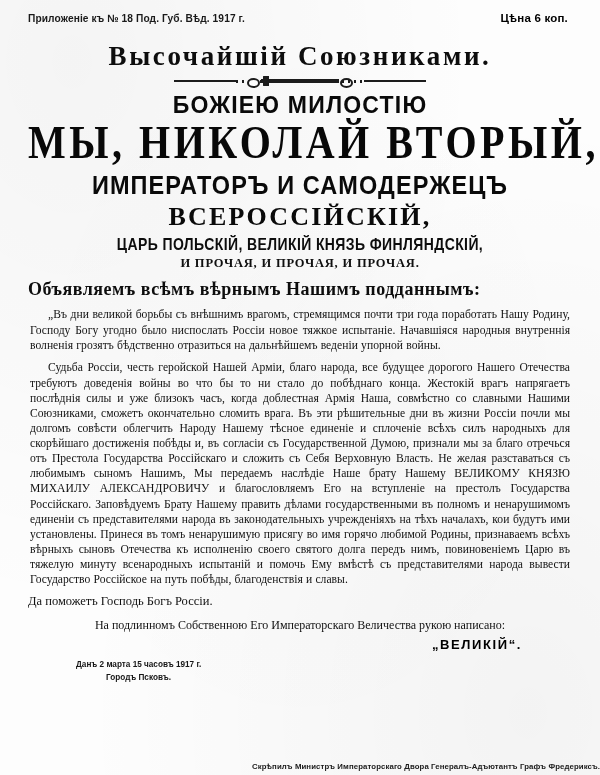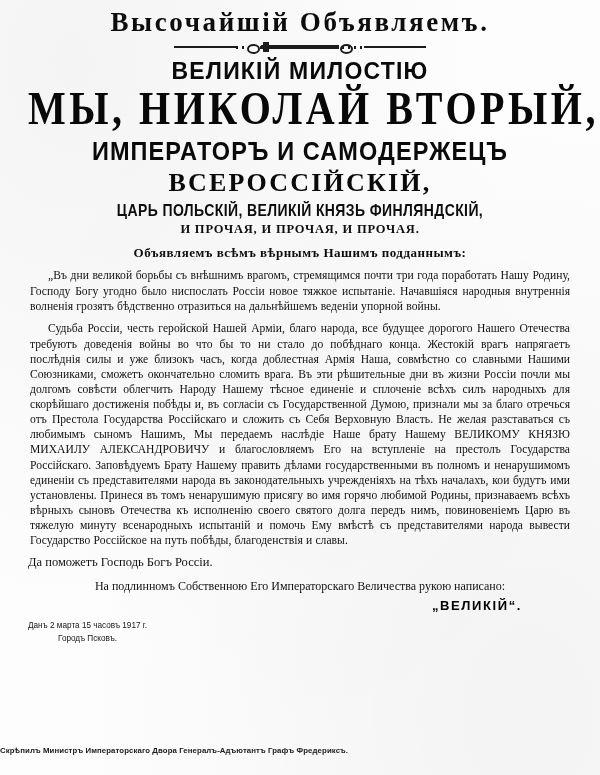--- a/index.html
+++ b/index.html
@@ -189,24 +189,23 @@
     font-family: "Liberation Serif", "DejaVu Serif", serif;
     font-weight: 700;
     font-size: 12.5px;
     letter-spacing: 0.8px;
     margin-top: 5px;
     color: #101010;
     white-space: nowrap;
   }
 
   .declare {
-    text-align: center;
-    font-family: "Liberation Serif", "DejaVu Serif", serif;
-    font-weight: 700;
-    font-size: 13px;
+    font-family: "Liberation Serif", "DejaVu Serif", serif;
+    font-weight: 700;
+    font-size: 18px;
     letter-spacing: 0.5px;
     margin-top: 8px;
     color: #0d0d0d;
     white-space: nowrap;
   }
 
   
   .body {
     margin-top: 7px;
     padding: 0 2px;
@@ -248,57 +247,62 @@
     margin-top: 4px;
     padding-right: 50px;
     color: #000;
   }
 
   
   .place-block {
     margin-top: 7px;
     font-family: "Liberation Sans", "DejaVu Sans", sans-serif;
     font-size: 8.2px;
-    font-weight: 400;
+    font-weight: 700;
     line-height: 1.5;
     color: #161616;
+    margin-left: 48px;
   }
   .place-block .line2 { padding-left: 30px; }
 
   .countersign {
     position: absolute;
     left: 0;
     right: 0;
-    bottom: 20px;
-    text-align: left;
+    bottom: 4px;
+    text-align: right;
     font-family: "Liberation Sans", "DejaVu Sans", sans-serif;
     font-size: 7.8px;
     font-weight: 700;
     letter-spacing: 0.1px;
     color: #1a1a1a;
     white-space: nowrap;
   }
 </style>
 </head>
 <body>
 
 <div class="page">
 
-
-  <div class="title-main">Высочайшiй Объявляемъ.</div>
+  <div class="masthead">
+    <div class="masthead-left">Приложенiе къ № 18 Под. Губ. Вѣд. 1917 г.</div>
+    <div class="masthead-right">Цѣна 6 коп.</div>
+  </div>
+
+  <div class="title-main">Высочайшiй Союзниками.</div>
 
   <div class="ornament">
     <div class="bar l"></div>
     <div class="dots l"></div>
     <div class="knot"></div>
     <div class="dots r"></div>
     <div class="bar r"></div>
   </div>
 
-  <div class="title-god">ВЕЛИКІЙ МИЛОСТІЮ</div>
+  <div class="title-god">БОЖІЕЮ МИЛОСТІЮ</div>
 
   <div class="title-we">МЫ, НИКОЛАЙ ВТОРЫЙ,</div>
 
   <div class="title-emperor">ИМПЕРАТОРЪ И САМОДЕРЖЕЦЪ</div>
 
   <div class="title-allrussia">ВСЕРОССІЙСКІЙ,</div>
 
   <div class="title-tsar">ЦАРЬ ПОЛЬСКІЙ, ВЕЛИКІЙ КНЯЗЬ ФИНЛЯНДСКІЙ,</div>
 
   <div class="title-etc">И ПРОЧАЯ, И ПРОЧАЯ, И ПРОЧАЯ.</div>

